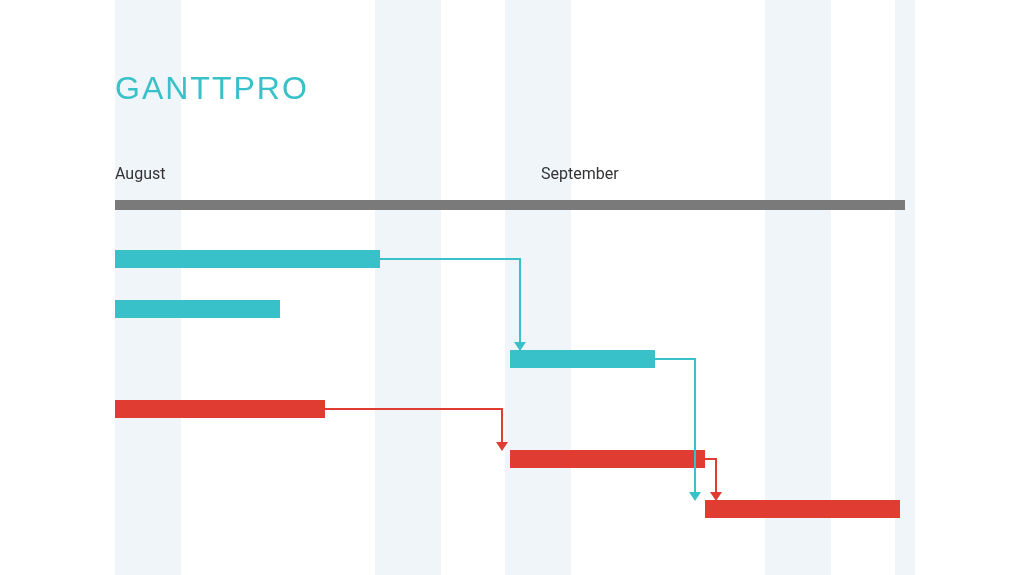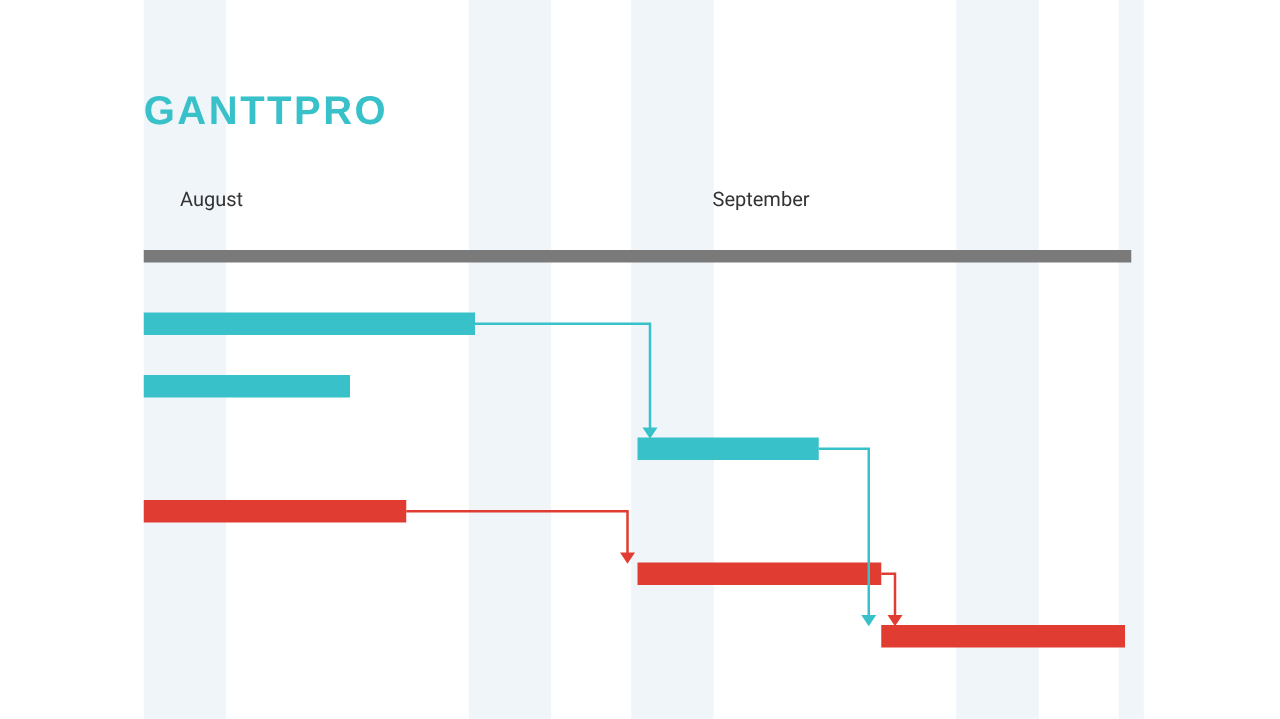--- a/index.html
+++ b/index.html
@@ -9,32 +9,31 @@
       background: #fff;
       font-family: -apple-system, BlinkMacSystemFont, 'Segoe UI', Roboto, sans-serif;
       position: relative;
       overflow: hidden;
     }
     .logo {
       position: absolute;
       top: 70px;
       left: 115px;
       font-size: 32px;
-      font-weight: 700;
+      font-weight: 400;
       letter-spacing: 2px;
       color: #38c1c9;
       font-family: 'Arial Black', sans-serif;
     }
     .timeline-label {
       position: absolute;
-      top: 150px;
+      top: 164px;
       font-size: 16px;
       color: #333;
       font-weight: 400;
-      margin-left: 29px;
     }
     .label-august { left: 115px; }
     .label-september { left: 505px; padding-left: 36px; }
     .grid-cols {
       position: absolute;
       top: 0;
       left: 0;
       width: 1024px;
       height: 575px;
       pointer-events: none;

